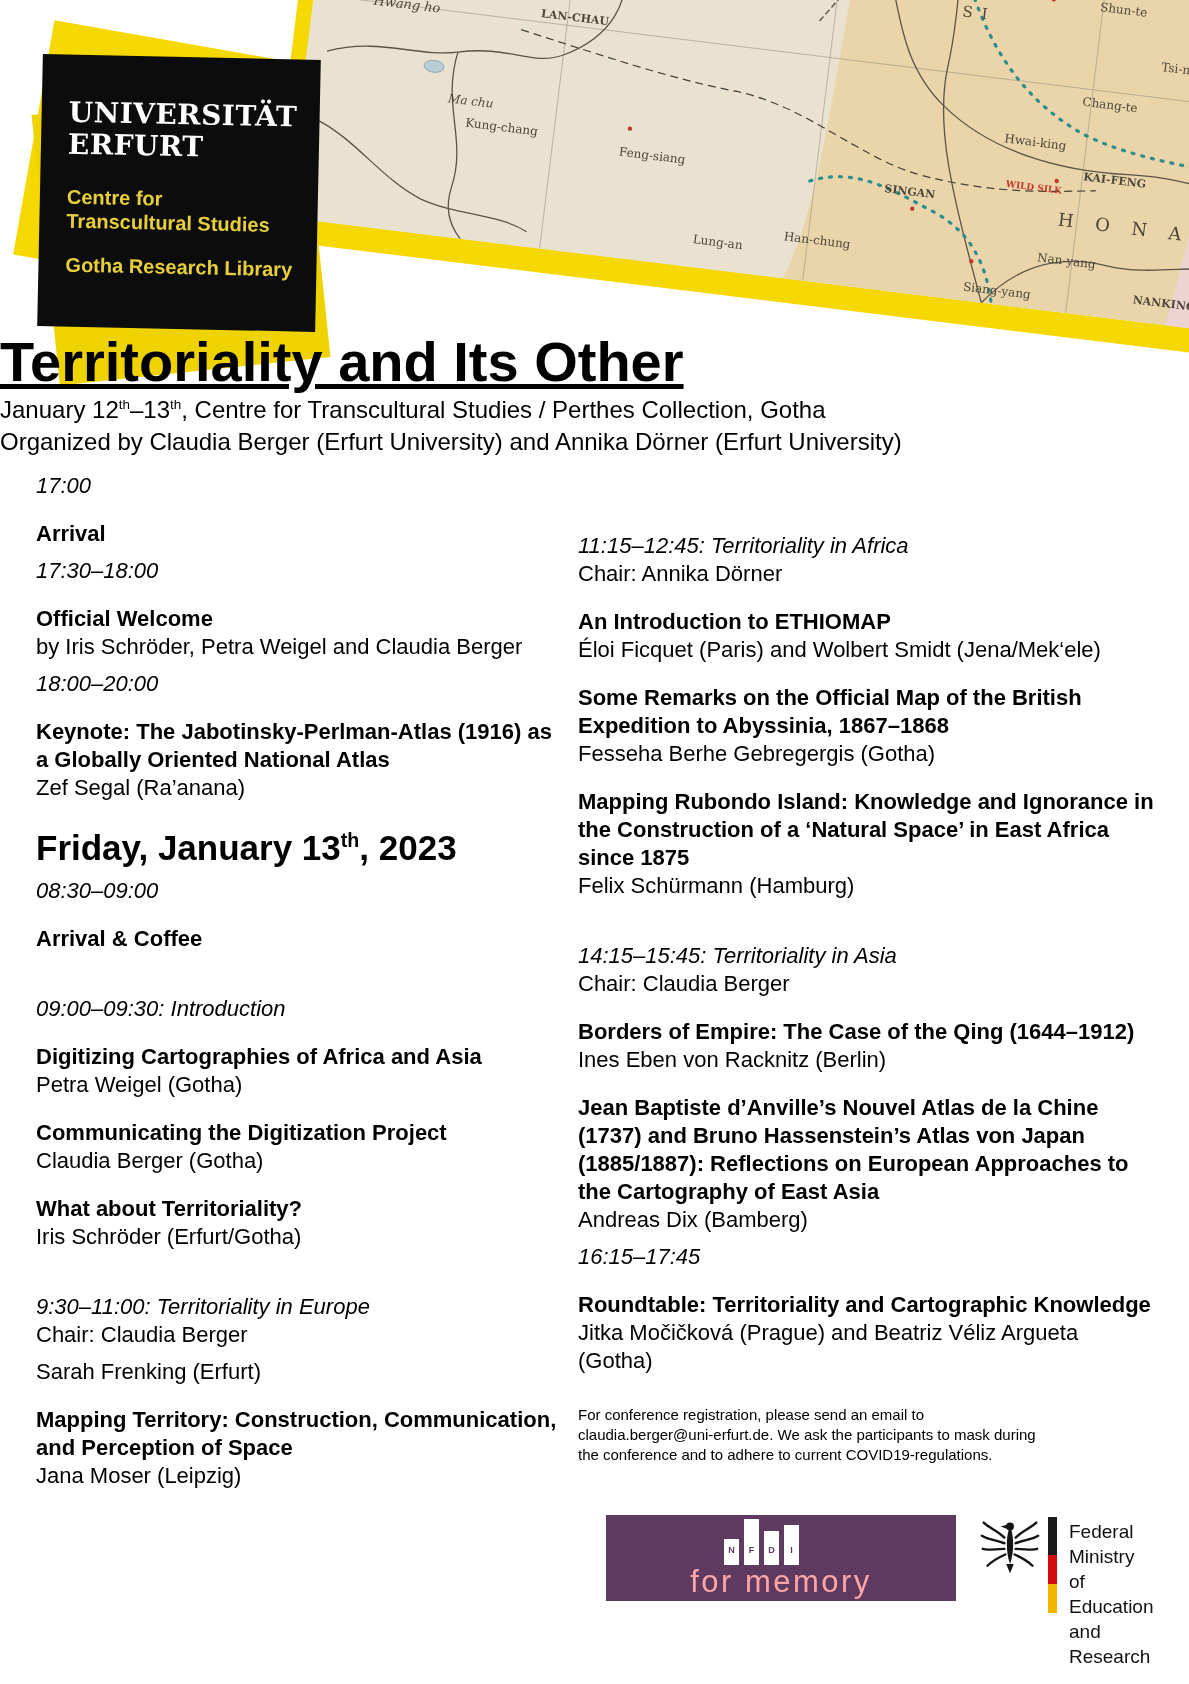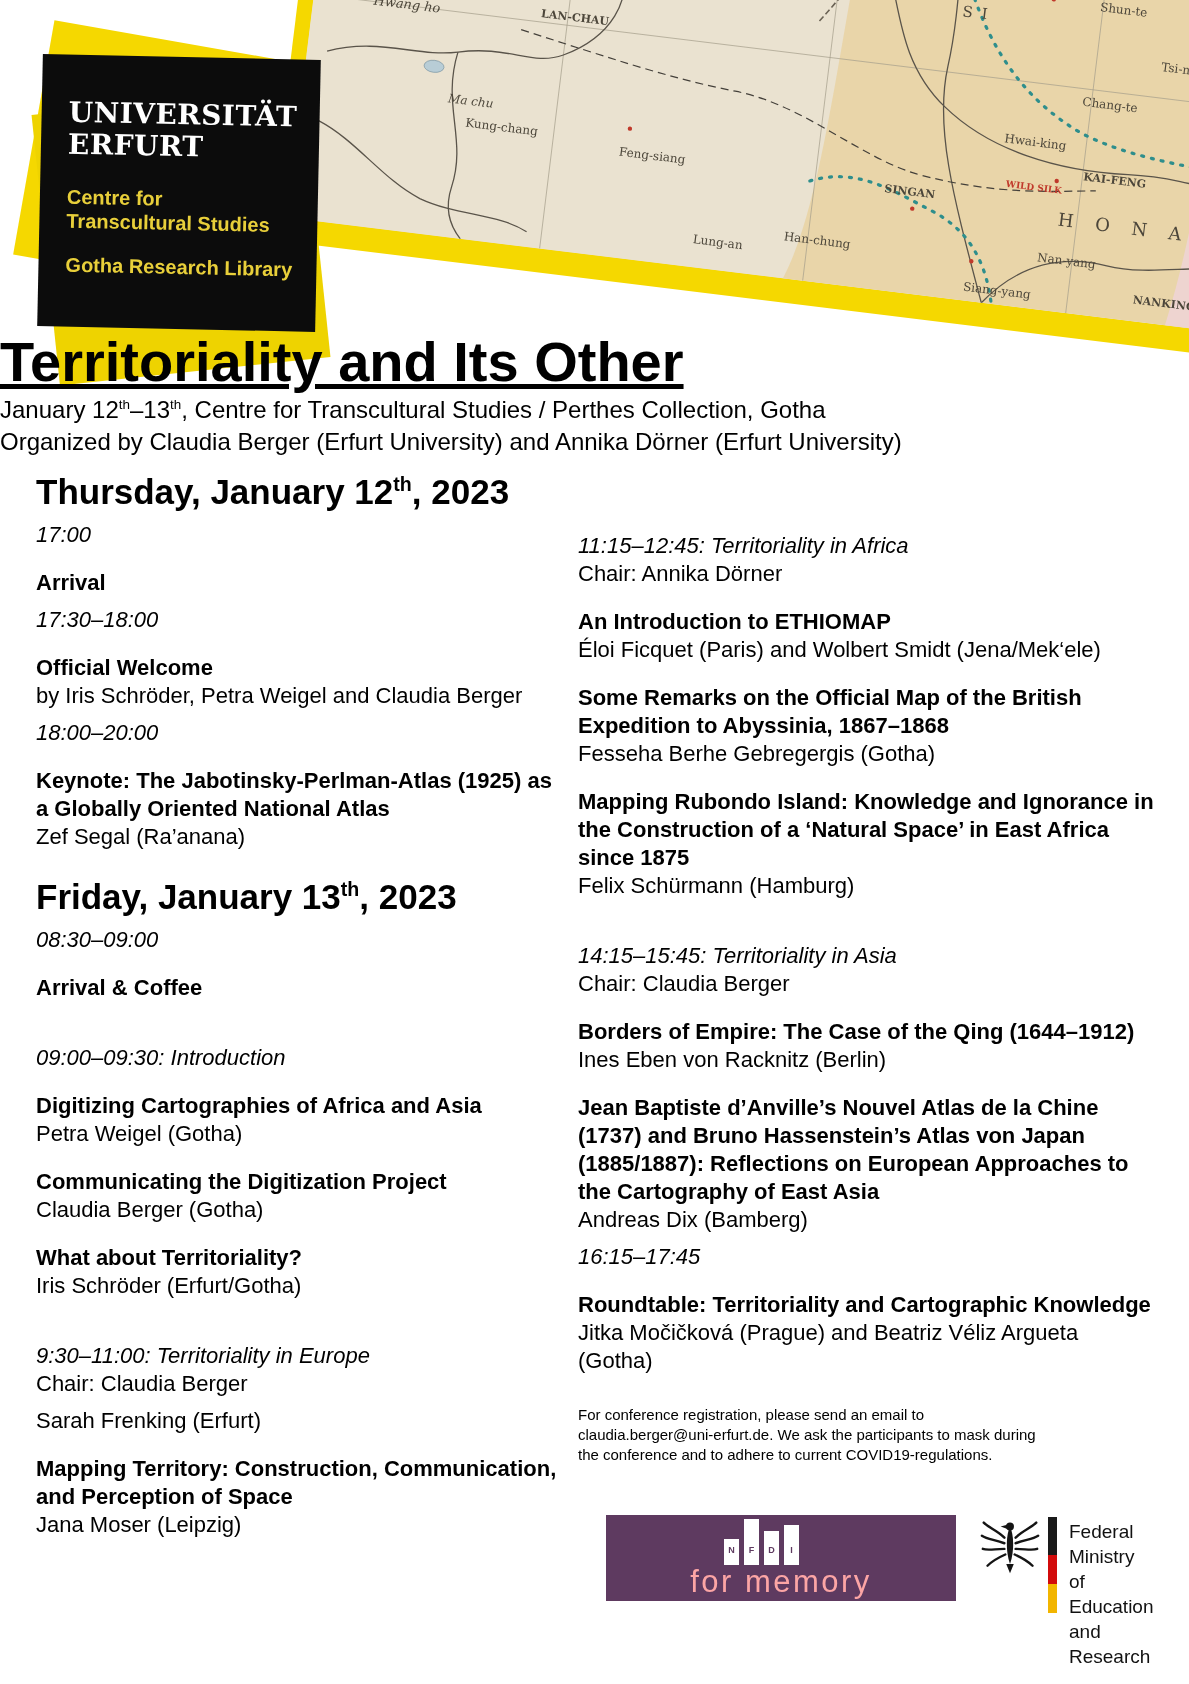--- a/index.html
+++ b/index.html
@@ -161,35 +161,32 @@
 
   <div class="content">
     <div class="spacer"></div>
     <h1 class="title">Territoriality and Its Other</h1>
     <div class="subtitle" id="subtitle1"><span>January 12</span><sup>th</sup><span>–13</span><sup>th</sup><span>, Centre for Transcultural Studies / Perthes Collection, Gotha</span></div>
     <div class="subtitle">Organized by Claudia Berger (Erfurt University) and Annika Dörner (Erfurt University)</div>
 
     <div class="columns">
       <div class="col-left">
         <div id="col-left-blocks">
-            <div class="block day">
-              <div class="day-heading"><span>Thursday, January 12</span><sup>th</sup><span>, 2023</span></div>
-            </div>
             <div class="block slot">
               <div class="time">17:00</div>
               <div class="btitle">Arrival</div>
             </div>
             <div class="block slot">
               <div class="time">17:30–18:00</div>
               <div class="btitle">Official Welcome</div>
               <div class="plain">by Iris Schröder, Petra Weigel and Claudia Berger</div>
             </div>
             <div class="block slot">
               <div class="time">18:00–20:00</div>
-              <div class="btitle">Keynote: The Jabotinsky-Perlman-Atlas (1925) as a Globally Oriented National Atlas</div>
+              <div class="btitle">Keynote: The Jabotinsky-Perlman-Atlas (1916) as a Globally Oriented National Atlas</div>
               <div class="plain">Zef Segal (Ra’anana)</div>
             </div>
             <div class="block day">
               <div class="day-heading"><span>Friday, January 13</span><sup>th</sup><span>, 2023</span></div>
             </div>
             <div class="block slot">
               <div class="time">08:30–09:00</div>
               <div class="btitle">Arrival &amp; Coffee</div>
             </div>
             <div class="block section">

